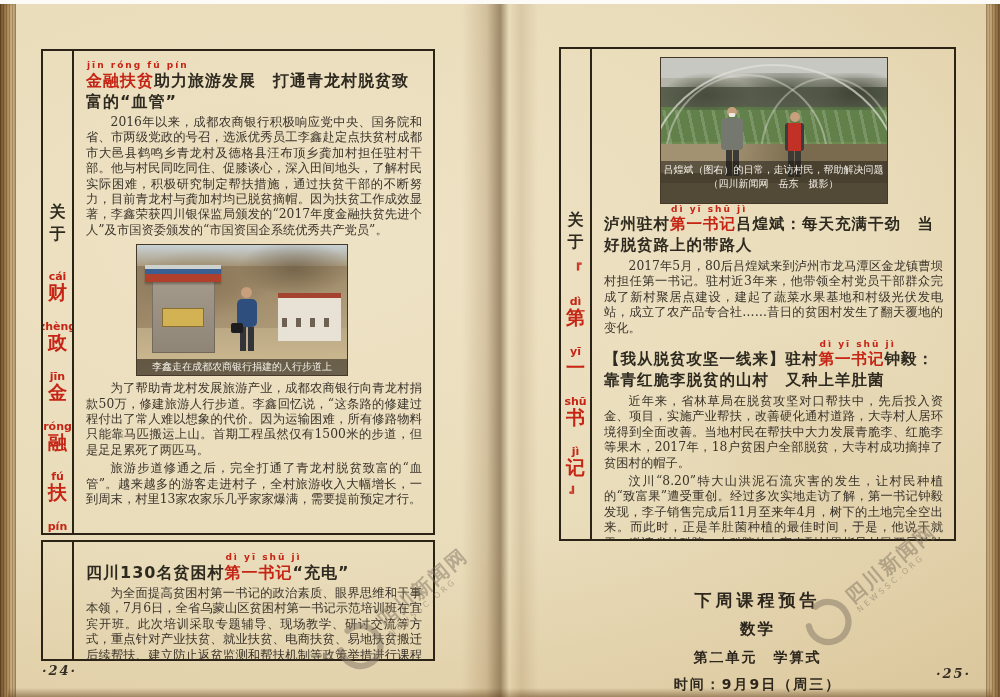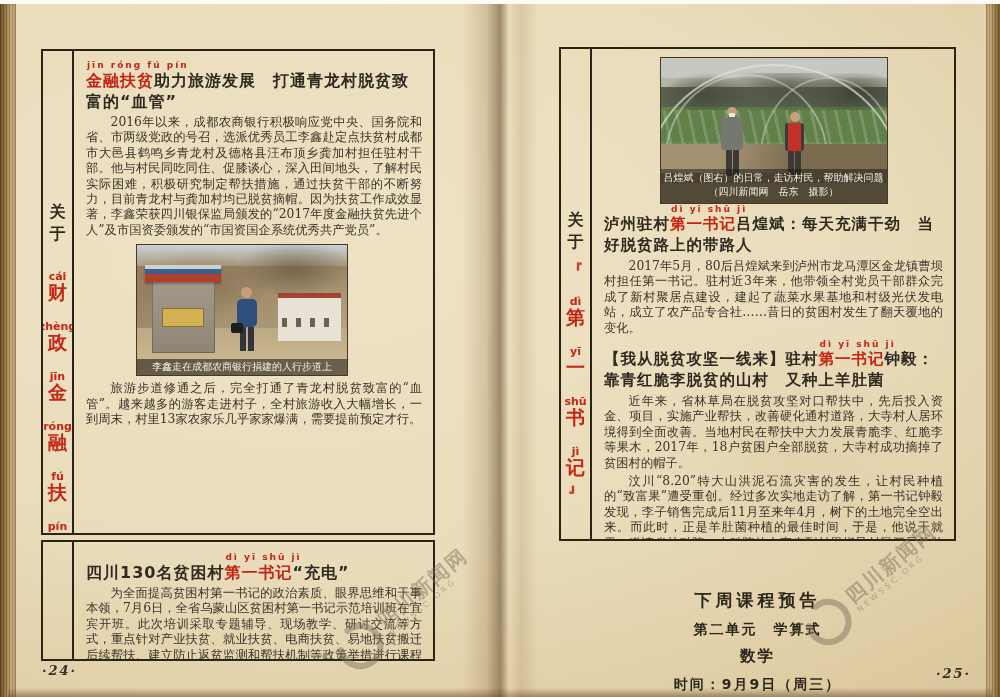--- a/index.html
+++ b/index.html
@@ -66,21 +66,21 @@
     color:var(--body);margin:3px 0 0;}
 
   .photo{position:relative;border:1px solid #463828;overflow:hidden;background:#999;padding:0;}
   #photo-l{width:212px;height:132px;margin:6px 0 5px 50px;
     background:linear-gradient(165deg,#8d7a5f 0%,#9c8867 40%,#b3a07e 70%,#bfae8a 100%);}
   #photo-r{width:228px;height:147px;margin:2px auto 7px;
     background:linear-gradient(#c8c8c2 0 14%,#b4b5a8 14% 20%,#5a614e 20% 34%,#61804a 34% 58%,#6f8b52 58% 72%,#7b6b4e 72% 86%,#8d7c5c 86% 100%);}
   .pcap{position:absolute;left:0;right:0;bottom:0;height:16px;line-height:16px;
     background:rgba(30,26,20,.52);color:#f3efe6;font-size:10px;text-align:center;
     white-space:nowrap;overflow:hidden;}
-  .pcap2{height:34px;line-height:14px;padding-top:2px;background:rgba(25,22,18,.5);}
+  .pcap2{height:42px;line-height:14px;padding-top:2px;background:rgba(25,22,18,.5);}
 
   
   .pl-sky{position:absolute;left:0;right:0;top:0;height:16%;background:linear-gradient(#c8d2d6,#ab9c80);}
   .pl-mtn{position:absolute;inset:0;background:
     radial-gradient(80px 40px at 75% 18%, rgba(90,75,55,.55), transparent 70%),
     radial-gradient(100px 50px at 30% 30%, rgba(120,100,70,.45), transparent 70%),
     radial-gradient(120px 60px at 60% 55%, rgba(165,145,110,.4), transparent 70%);}
   .pl-ground{position:absolute;left:0;right:0;bottom:16px;height:24%;
     background:linear-gradient(#bba985,#c9b68e);}
   .pl-gate{position:absolute;left:7%;top:27%;width:30%;height:56%;
@@ -187,20 +187,21 @@
           <div class="pl-bldg"></div>
           <div class="pl-win"></div>
           <div class="pl-man">
             <div class="pl-head"></div>
             <div class="pl-body"></div>
             <div class="pl-legs"></div>
             <div class="pl-bag"></div>
           </div>
           <figcaption class="pcap">李鑫走在成都农商银行捐建的人行步道上</figcaption>
         </figure>
+        <p class="p">为了帮助青龙村发展旅游产业，成都农商银行向青龙村捐款50万，修建旅游人行步道。李鑫回忆说，“这条路的修建过程付出了常人难以想象的代价。因为运输困难，所有修路物料只能靠马匹搬运上山。首期工程虽然仅有1500米的步道，但是足足累死了两匹马。</p>
         <p class="p">旅游步道修通之后，完全打通了青龙村脱贫致富的“血管”。越来越多的游客走进村子，全村旅游收入大幅增长，一到周末，村里13家农家乐几乎家家爆满，需要提前预定才行。</p>
       </div>
     </section>
 
     <section class="frame" id="box-l2">
       <aside class="side-col"></aside>
       <div class="main-col">
         <h2 class="h1" style="margin-top:14px"><span>四川130名贫困村</span><span class="rb"><span class="py">dì yī shū jì</span><span class="red">第一书记</span></span><span>“充电”</span></h2>
         <p class="p">为全面提高贫困村第一书记的政治素质、眼界思维和干事本领，7月6日，全省乌蒙山区贫困村第一书记示范培训班在宜宾开班。此次培训采取专题辅导、现场教学、研讨交流等方式，重点针对产业扶贫、就业扶贫、电商扶贫、易地扶贫搬迁后续帮扶、建立防止返贫监测和帮扶机制等政策举措进行课程安排。</p>
       </div>
@@ -248,22 +249,22 @@
         <h2 class="h1 rt"><span>泸州驻村</span><span class="rb"><span class="py">dì yī shū jì</span><span class="red">第一书记</span></span><span>吕煌斌：每天充满干劲　当好脱贫路上的带路人</span></h2>
         <p class="p">2017年5月，80后吕煌斌来到泸州市龙马潭区金龙镇曹坝村担任第一书记。驻村近3年来，他带领全村党员干部群众完成了新村聚居点建设，建起了蔬菜水果基地和村级光伏发电站，成立了农产品专合社……昔日的贫困村发生了翻天覆地的变化。</p>
         <h2 class="h1 rt" style="margin-top:13px"><span>【我从脱贫攻坚一线来】驻村</span><span class="rb"><span class="py">dì yī shū jì</span><span class="red">第一书记</span></span><span>钟毅：靠青红脆李脱贫的山村　又种上羊肚菌</span></h2>
         <p class="p">近年来，省林草局在脱贫攻坚对口帮扶中，先后投入资金、项目，实施产业帮扶，改善硬化通村道路，大寺村人居环境得到全面改善。当地村民在帮扶中大力发展青脆李、红脆李等果木，2017年，18户贫困户全部脱贫，大寺村成功摘掉了贫困村的帽子。</p>
         <p class="p">汶川“8.20”特大山洪泥石流灾害的发生，让村民种植的“致富果”遭受重创。经过多次实地走访了解，第一书记钟毅发现，李子销售完成后11月至来年4月，树下的土地完全空出来。而此时，正是羊肚菌种植的最佳时间，于是，他说干就干，邀请省林科院、农科院的专家来到村里指导村民开展羊肚菌种植。</p>
       </div>
     </section>
 
     <div class="schedule">
       <div class="s-title">下周课程预告</div>
+      <div class="s-line s-big">数学</div>
       <div class="s-line">第二单元　学算式</div>
-      <div class="s-line s-big">数学</div>
       <div class="s-line">时间：9月9日（周三）</div>
     </div>
 
     <div class="pgnum" id="pg-l">·24·</div>
     <div class="pgnum" id="pg-r">·25·</div>
 
     <div class="wm" id="wm-l">
       <svg viewBox="0 0 40 40">
           <path d="M20 4a16 16 0 1 1-14.2 8.6" fill="none" stroke="currentColor" stroke-width="5" stroke-linecap="round"></path>
         </svg>

